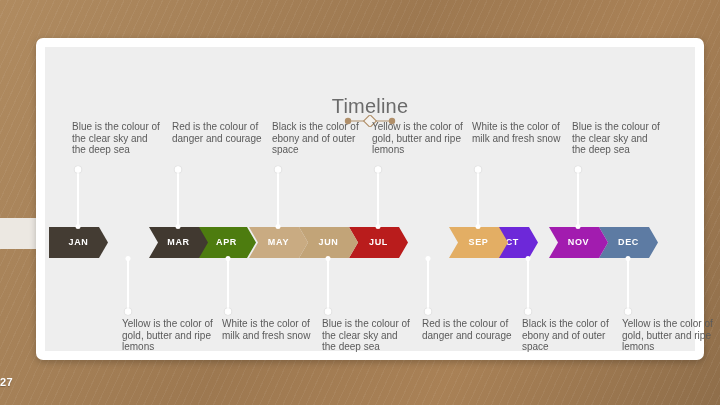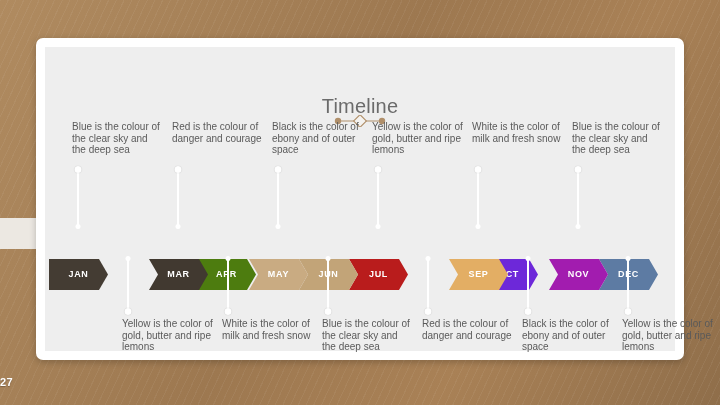--- a/index.html
+++ b/index.html
@@ -44,20 +44,21 @@
   
   #card {
     position: absolute;
     left: 36px;
     top: 38px;
     width: 648px;
     height: 322px;
     background: #ffffff;
     border-radius: 7px;
     box-shadow: 0 2px 7px rgba(0,0,0,0.22);
+    padding-left: 20px;
   }
   
   #panel {
     position: absolute;
     left: 9px;
     top: 9px;
     right: 9px;
     bottom: 9px;
     background: #eeeeee;
   }
@@ -96,21 +97,20 @@
     top: 0;
     height: 31px;
     display: flex;
     align-items: center;
     justify-content: center;
     color: #ffffff;
     font-size: 9px;
     font-weight: bold;
     letter-spacing: 0.7px;
     clip-path: polygon(0 0, calc(100% - 9px) 0, 100% 50%, calc(100% - 9px) 100%, 0 100%, 9px 50%);
-    margin-top: 32px;
   }
   .chev.first {
     clip-path: polygon(0 0, calc(100% - 9px) 0, 100% 50%, calc(100% - 9px) 100%, 0 100%);
   }
   .chev span { position: relative; top: -0.5px; }
 
   
   .stem {
     position: absolute;
     width: 2px;

